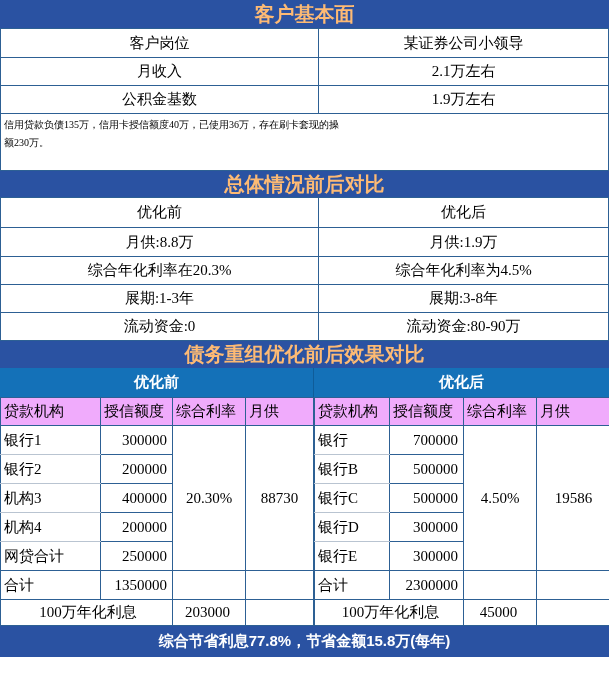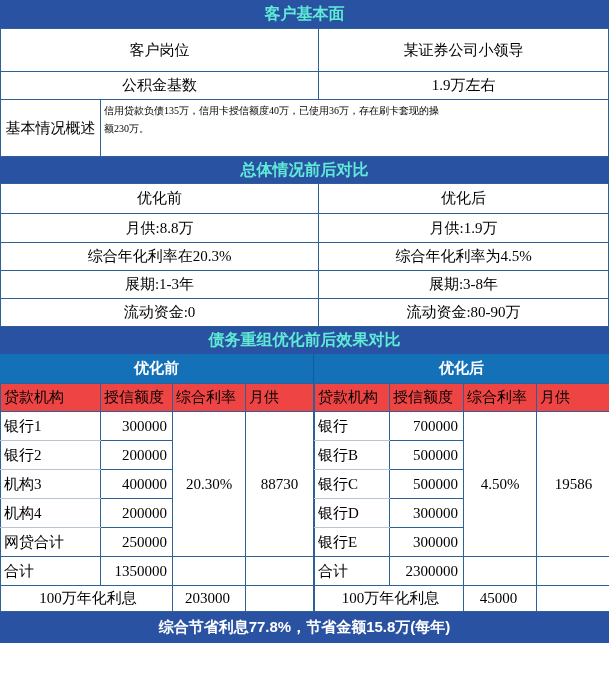--- a/index.html
+++ b/index.html
@@ -6,42 +6,42 @@
   html,body { background:#ffffff; }
   body {
     width: 609px;
     font-family: "Liberation Serif", serif;
     color: #000000;
   }
   .doc { width: 609px; height: 683px; overflow: hidden; }
 
   .sec-header {
     background: #2a52a2;
-    color: #5eead4;
+    color: #fdba74;
     font-family: "Liberation Sans", sans-serif;
     font-weight: bold;
-    font-size: 16px;
+    font-size: 20px;
     display: flex;
     align-items: center;
     justify-content: center;
     border-left: 1px solid #2a52a2;
     border-right: 1px solid #2a52a2;
   }
   .h1 { height: 28px; }
   .h2 { height: 26px; }
   .h3 { height: 27px; }
 
   table { border-collapse: collapse; table-layout: fixed; }
   td { border: 1px solid #2d6094; font-size: 15px; overflow: hidden; white-space: nowrap; }
 
   
   .kv { width: 609px; }
   .kv td { text-align: center; }
   .kv .c1 { width: 318px; }
-  .kv tr.r0 { height: 43px; }
+  .kv tr.r0 { height: 29px; }
   .kv tr.r1 { height: 28px; }
   .kv tr.r2 { height: 28px; }
 
   
   .summary {
     display: flex;
     height: 57px;
     border-left: 1px solid #2d6094;
     border-right: 1px solid #2d6094;
     border-bottom: 1px solid #2d6094;
@@ -86,21 +86,21 @@
   .mid-right { width: 296px; border-left: 1px solid #0f5c99; }
 
   
   .bottom { display: flex; }
   .bt { border-collapse: collapse; table-layout: fixed; }
   .bt-left { width: 313px; }
   .bt-right { width: 296px; }
   .bt tr { height: 29px; }
   .bt tr.bh { height: 28px; }
   .bt tr.interest { height: 26px; }
-  .bh td { text-align: left; padding-left: 3px; background: #ef4444; }
+  .bh td { text-align: left; padding-left: 3px; background: #f0abfc; }
   .org { text-align: left; padding-left: 3px; }
   .num { text-align: right; padding-right: 5px; }
   .rate-cell, .mon-cell { text-align: center; vertical-align: middle; margin-left: 32px; }
   .gray-b { border-bottom-color: #b9c4d1; }
   .int-label { text-align: center; padding-left: 3px; }
   .int-val { text-align: center; padding-right: 3px; }
 
   
   .footer-bar {
     height: 31px;
@@ -118,29 +118,32 @@
 <div class="doc">
 
   <div class="sec-header h1">客户基本面</div>
 
   <table class="kv">
     <tbody>
         <tr class="r0">
       <td class="c1">客户岗位</td>
       <td>某证券公司小领导</td>
     </tr>
+    <tr class="r1">
+      <td class="c1">月收入</td>
+      <td>2.1万左右</td>
+    </tr>
     <tr class="r2">
       <td class="c1">公积金基数</td>
       <td>1.9万左右</td>
     </tr>
   </tbody>
     </table>
 
   <div class="summary">
-    <div class="sum-label">基本情况概述</div>
     <div class="sum-text">
       <span class="ln">信用贷款负债135万，信用卡授信额度40万，已使用36万，存在刷卡套现的操</span>
       <span class="ln">额230万。</span>
     </div>
   </div>
 
   <div class="sec-header h2">总体情况前后对比</div>
 
   <table class="cmp">
     <tbody>

